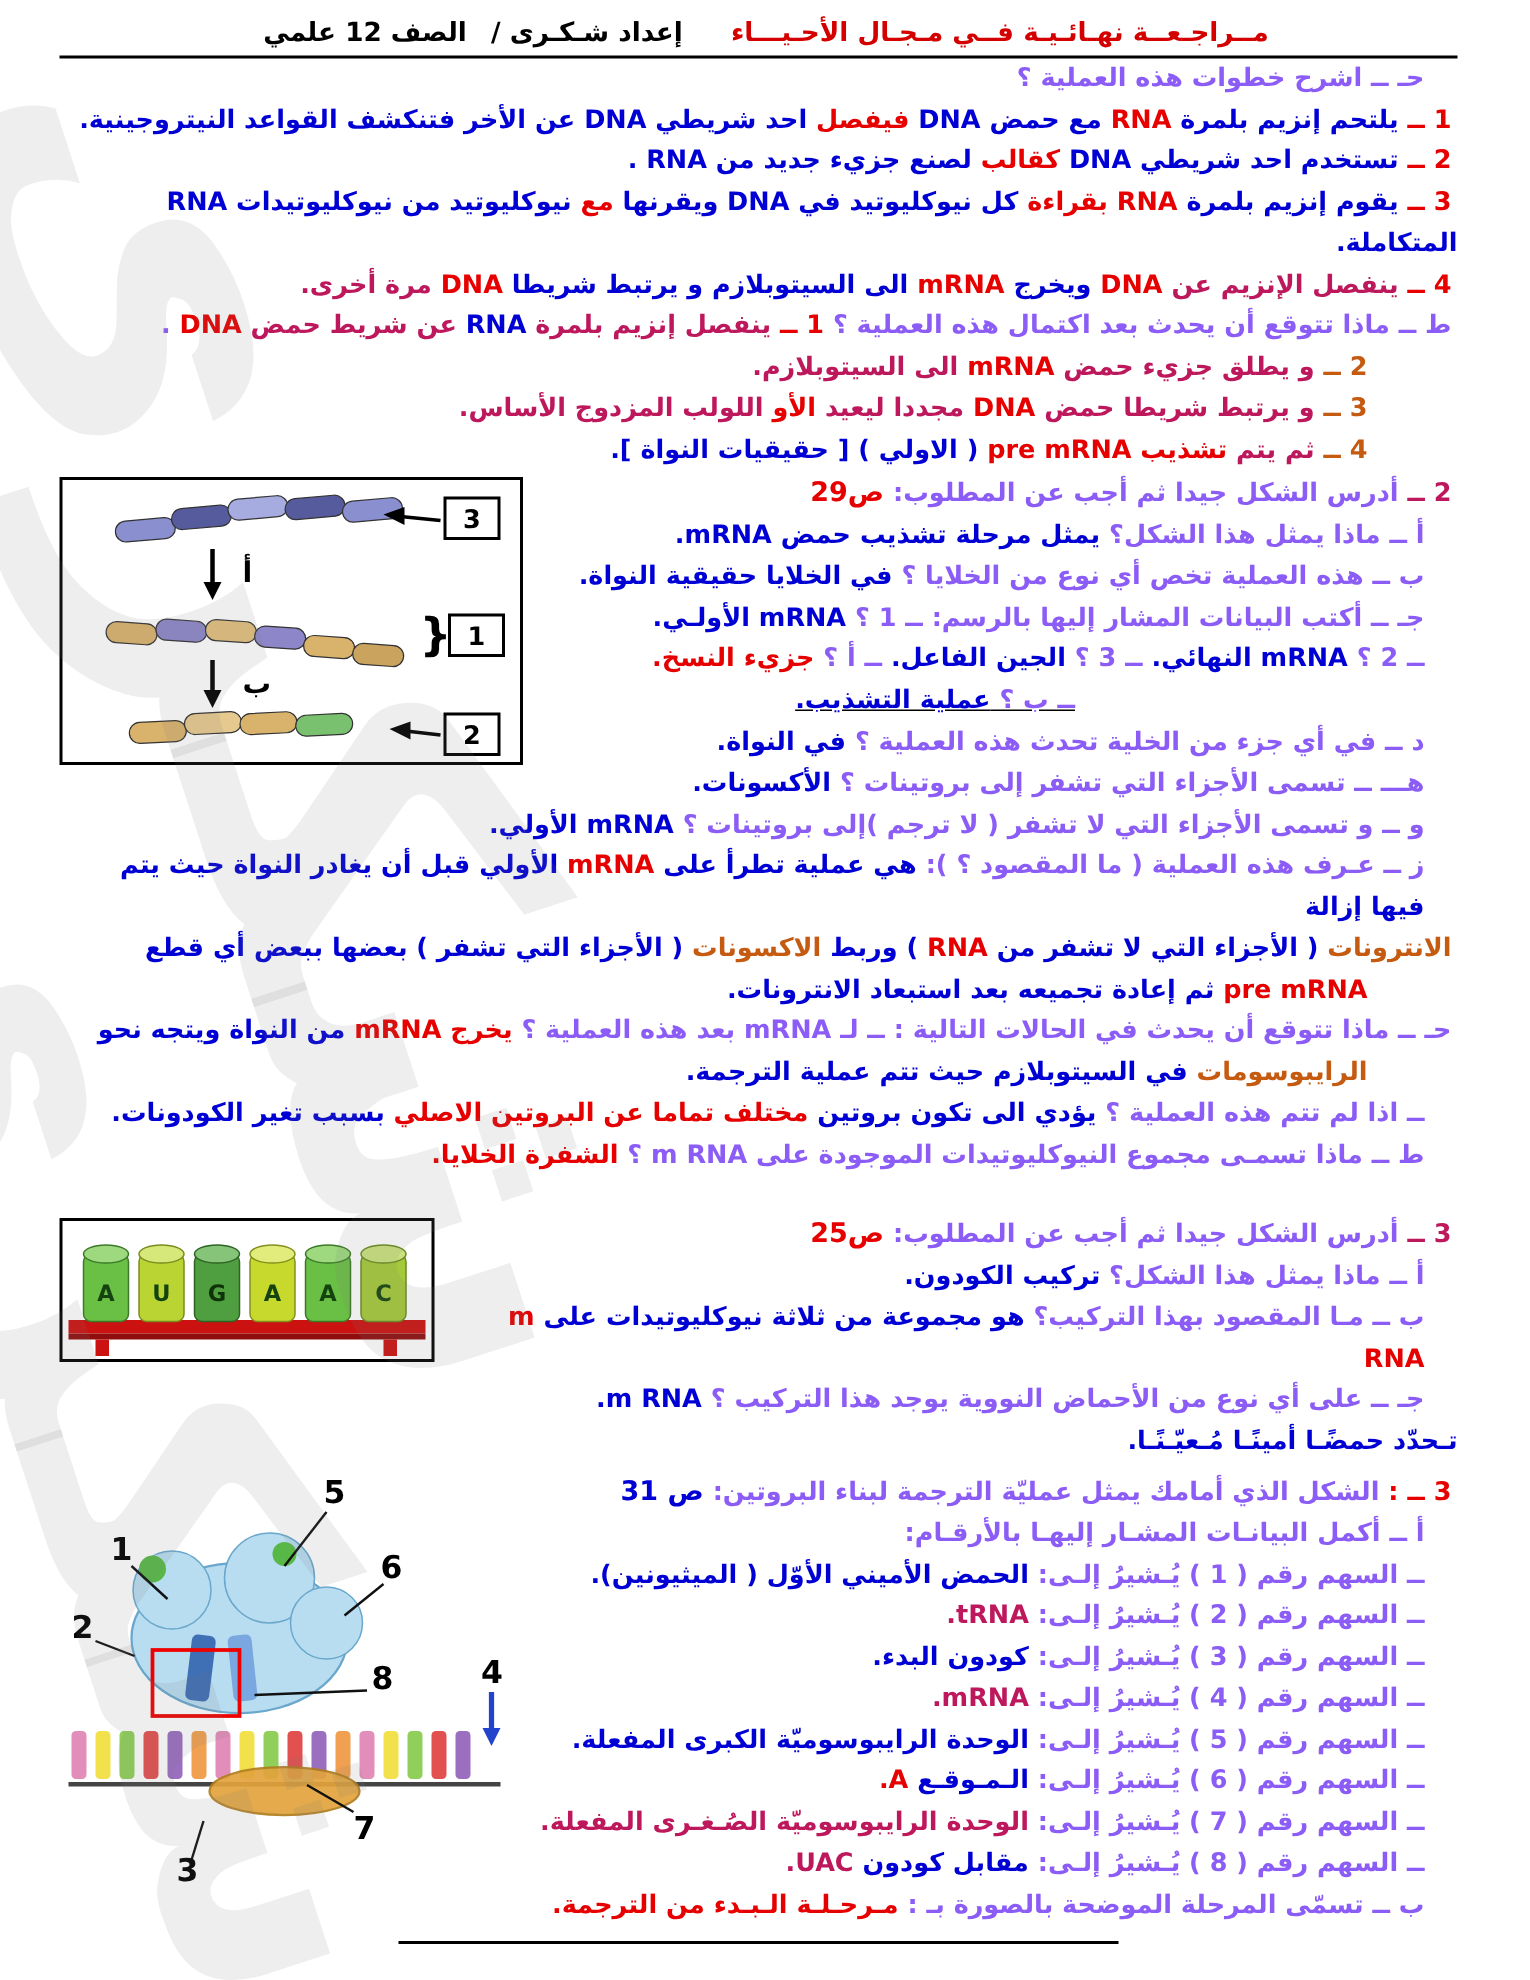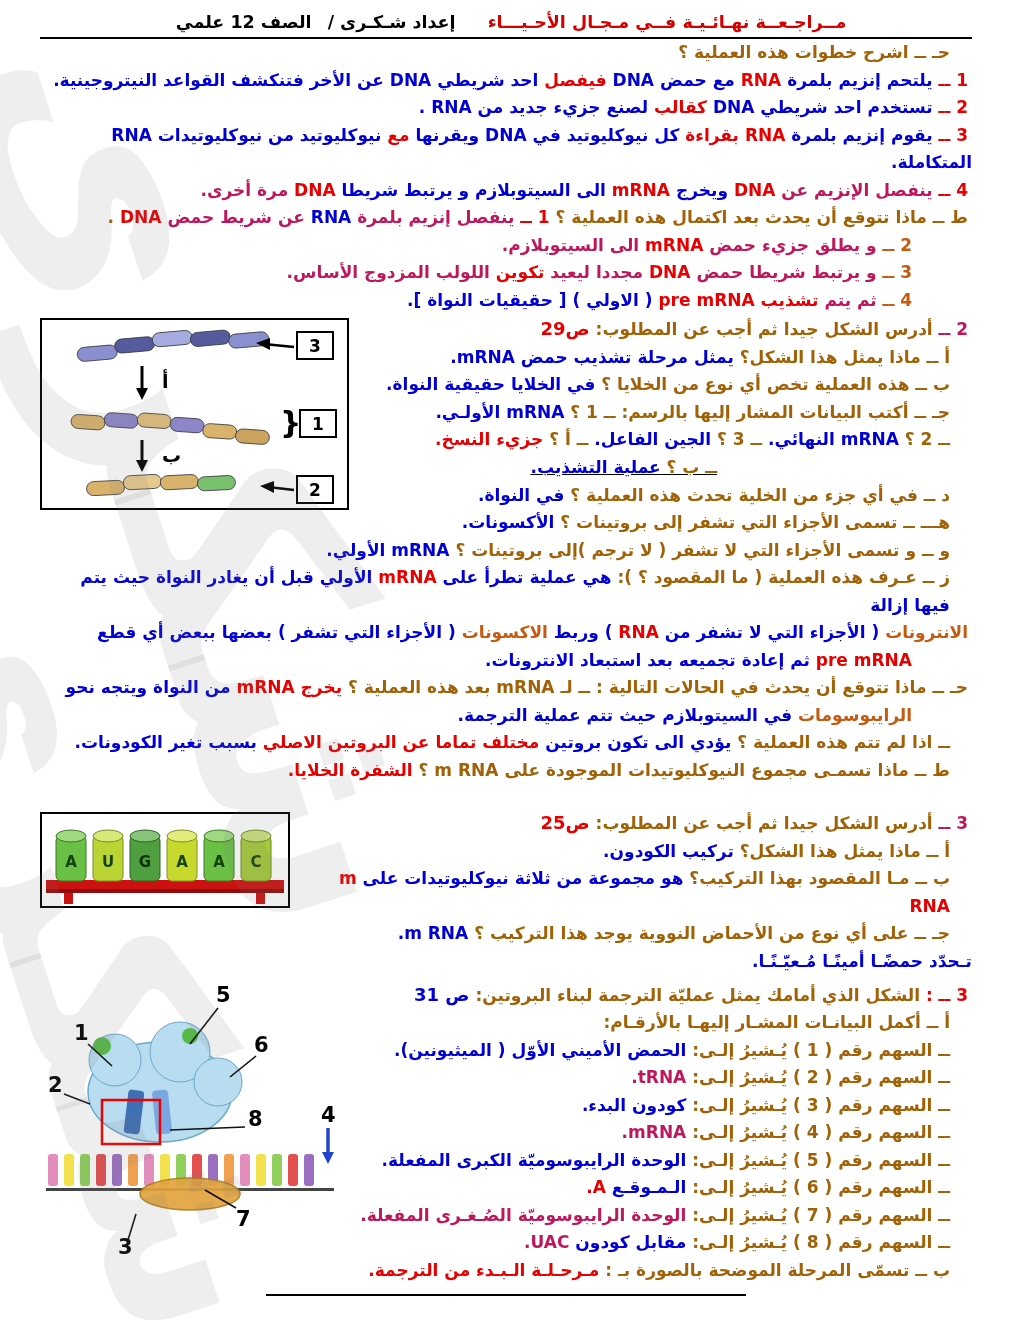--- a/index.html
+++ b/index.html
@@ -14,21 +14,21 @@
   .header .hred{color:#d40000;margin-left:26px;}
   .header .hblk{color:#000;margin-left:10px;}
   
   .lines{font-size:17px;line-height:1.62;}
   .line{text-align:right;}
   .i0{margin-right:4px;}
   .i1{margin-right:22px;}
   .i2{margin-right:60px;}
   .i3{}
   .i4{margin-right:255px;text-decoration:underline;}
-  .k{color:#a16207;}
+  .k{color:#8b5cf6;}
   .b{color:#0000d4;}
   .r{color:#e60000;}
   .g{color:#be185d;}
   .o{color:#c55a11;}
   .small{font-size:18px;}
   
   .sec{overflow:visible;}
   .sec:after{content:"";display:block;clear:both;}
   .fig{float:left;background:#fff;border:2px solid #000;margin:4px 12px 8px 0;}
   .fig-trans{float:left;background:transparent;border:none;margin:2px 6px 4px 0;}
@@ -62,21 +62,21 @@
   <div class="sec">
     <div class="lines">
         <div class="line i1"><span class="k">حـ ــ اشرح خطوات هذه العملية ؟</span></div>
         <div class="line i0"><span class="r">1 ــ </span><span class="b">يلتحم إنزيم بلمرة </span><span class="r">RNA </span><span class="b">مع حمض DNA </span><span class="r">فيفصل </span><span class="b">احد شريطي DNA عن الأخر فتنكشف القواعد النيتروجينية.</span></div>
         <div class="line i0"><span class="r">2 ــ </span><span class="b">تستخدم احد شريطي DNA </span><span class="r">كقالب </span><span class="b">لصنع جزيء جديد من RNA .</span></div>
         <div class="line i0"><span class="r">3 ــ </span><span class="b">يقوم إنزيم بلمرة </span><span class="r">RNA </span><span class="r">بقراءة </span><span class="b">كل نيوكليوتيد في DNA ويقرنها </span><span class="r">مع </span><span class="b">نيوكليوتيد من نيوكليوتيدات RNA</span></div>
         <div class="line i3"><span class="b">المتكاملة.</span></div>
         <div class="line i0"><span class="r">4 ــ </span><span class="g">ينفصل الإنزيم عن </span><span class="r">DNA </span><span class="b">ويخرج </span><span class="r">mRNA </span><span class="b">الى السيتوبلازم و يرتبط شريطا </span><span class="r">DNA </span><span class="g">مرة أخرى.</span></div>
         <div class="line i0"><span class="k">ط ــ ماذا تتوقع أن يحدث بعد اكتمال هذه العملية ؟ </span><span class="r">1 ــ </span><span class="g">ينفصل إنزيم بلمرة </span><span class="b">RNA </span><span class="g">عن شريط حمض </span><span class="r">DNA </span><span class="k">.</span></div>
         <div class="line i2"><span class="o">2 ــ </span><span class="g">و يطلق جزيء حمض </span><span class="r">mRNA </span><span class="g">الى السيتوبلازم.</span></div>
-        <div class="line i2"><span class="o">3 ــ </span><span class="g">و يرتبط شريطا حمض </span><span class="r">DNA </span><span class="g">مجددا ليعيد </span><span class="r">تكوين </span><span class="g">اللولب المزدوج الأساس.</span></div>
+        <div class="line i2"><span class="o">3 ــ </span><span class="g">و يرتبط شريطا حمض </span><span class="r">DNA </span><span class="g">مجددا ليعيد </span><span class="r">الأو </span><span class="g">اللولب المزدوج الأساس.</span></div>
         <div class="line i2"><span class="o">4 ــ </span><span class="g">ثم يتم </span><span class="r">تشذيب </span><span class="r">pre mRNA </span><span class="b">( الاولي ) [ حقيقيات النواة ].</span></div>
       </div>
   </div>
 
   <div class="sec">
     <div class="fig">
       <svg width="305" height="188" viewBox="0 0 305 188">
 
         <g transform="translate(34,20) rotate(-5)">
           <rect x="0" y="8" width="40" height="14" rx="7" fill="#8a8fd0" stroke="#333" stroke-width="0.8"></rect>

